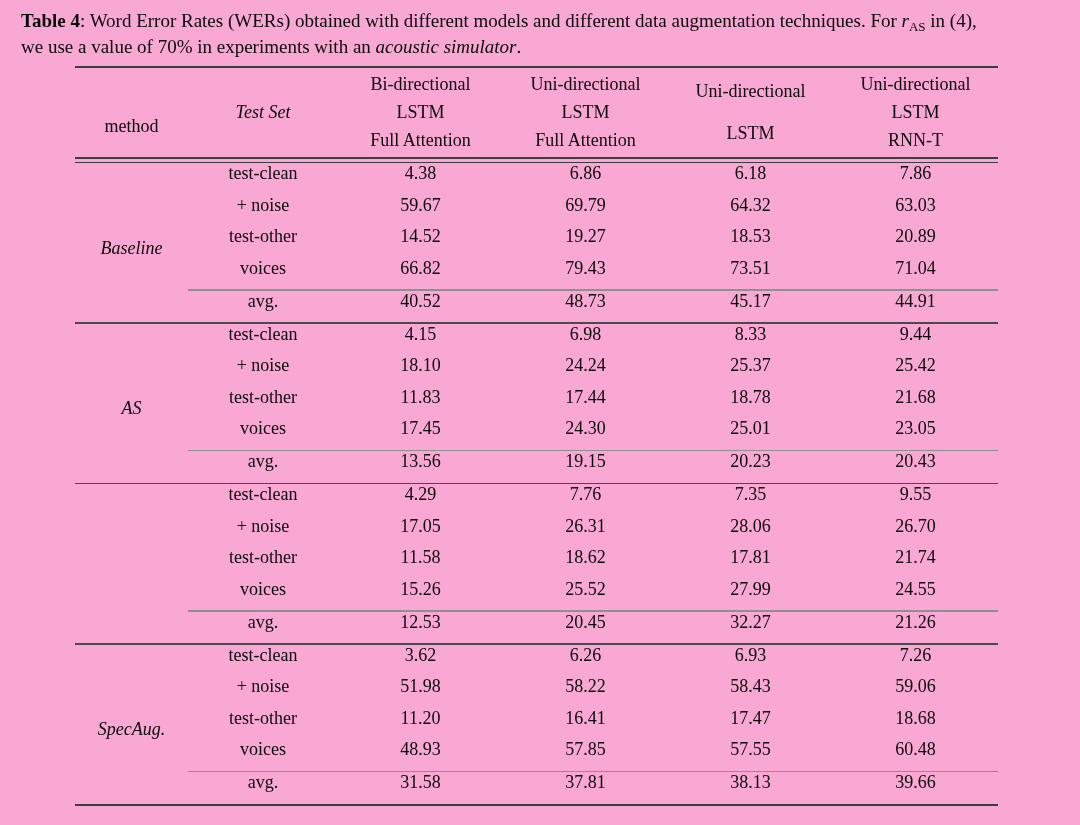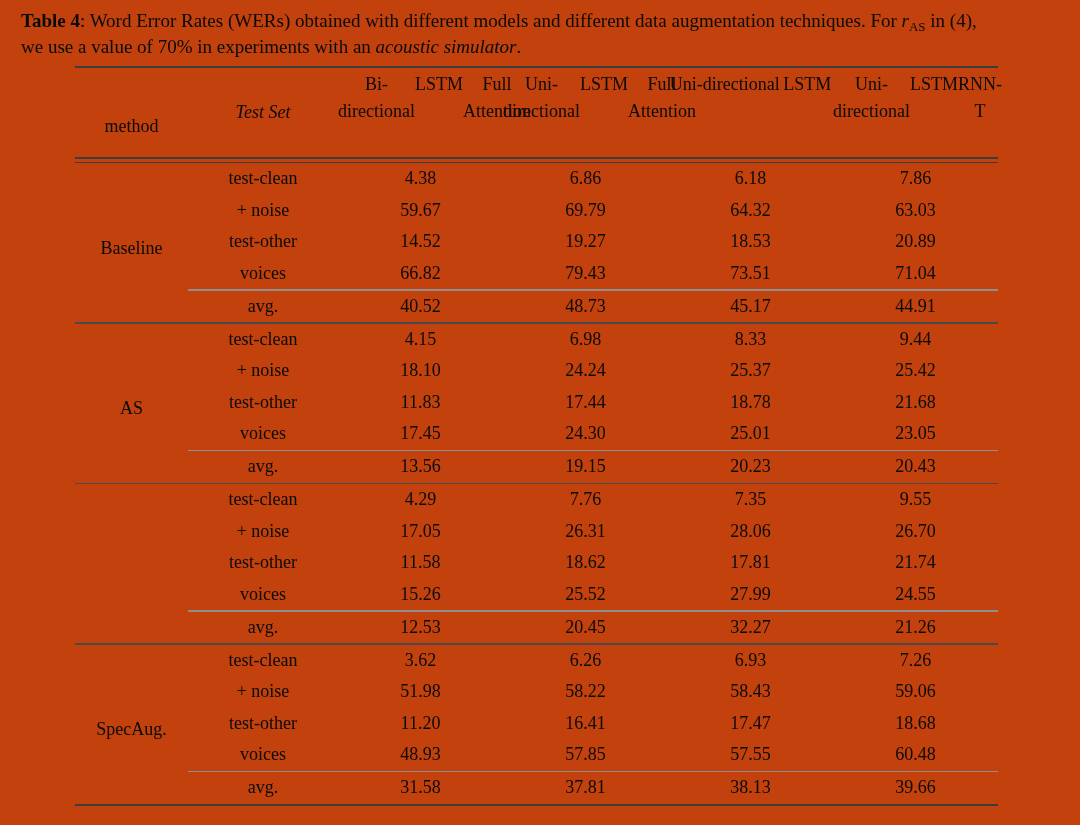--- a/index.html
+++ b/index.html
@@ -6,21 +6,21 @@
     margin: 0;
     padding: 0;
     background: #ffffff;
     font-family: "Liberation Serif", serif;
     color: #0a0a0a;
   }
   .page {
     position: relative;
     width: 1080px;
     height: 825px;
-    background: #c2410c;
+    background: #f9a8d4;
     overflow: hidden;
   }
   
   .caption {
     position: absolute;
     left: 21px;
     top: 8px;
     width: 1045px;
     font-size: 19px;
     line-height: 26px;
@@ -59,37 +59,37 @@
     display: flex; align-items: center; justify-content: center; margin-top: 28px;
   }
   .h-testset {
     width: 150px;
     display: flex; align-items: center; justify-content: center; font-style: italic;
   }
   .model-headers { display: flex; flex: 1; }
   .h-model {
     width: 165px;
     display: flex;
-    flex-direction: row;
+    flex-direction: column;
     justify-content: space-around;
     padding: 3px 0;
   }
   .h-line { text-align: center; line-height: 27px; }
   
   .section { position: relative; }
   .method-cell {
     position: absolute;
     left: 0; top: 11px; bottom: 0;
     width: 113px;
-    display: flex; align-items: center; justify-content: center;
+    display: flex; align-items: center; justify-content: center; font-style: italic;
   }
   .row {
     display: flex;
     height: 31.5px;
-    align-items: center;
+    align-items: flex-start;
     padding-left: 113px;
   }
   .cell { text-align: center; }
   .cell.testset { width: 150px; }
   .cell.val     { width: 165px; }
   .mid-rule {
     margin-left: 113px;
     height: 1.5px;
     background: #8f8f8f;
   }

